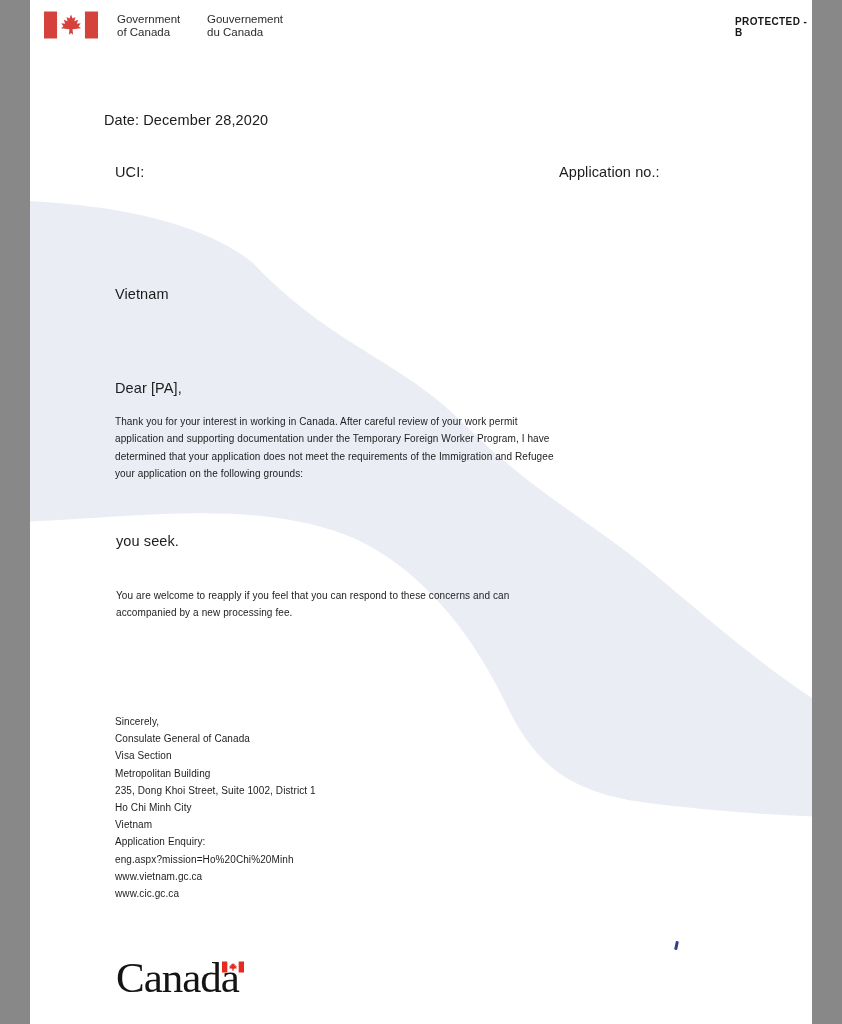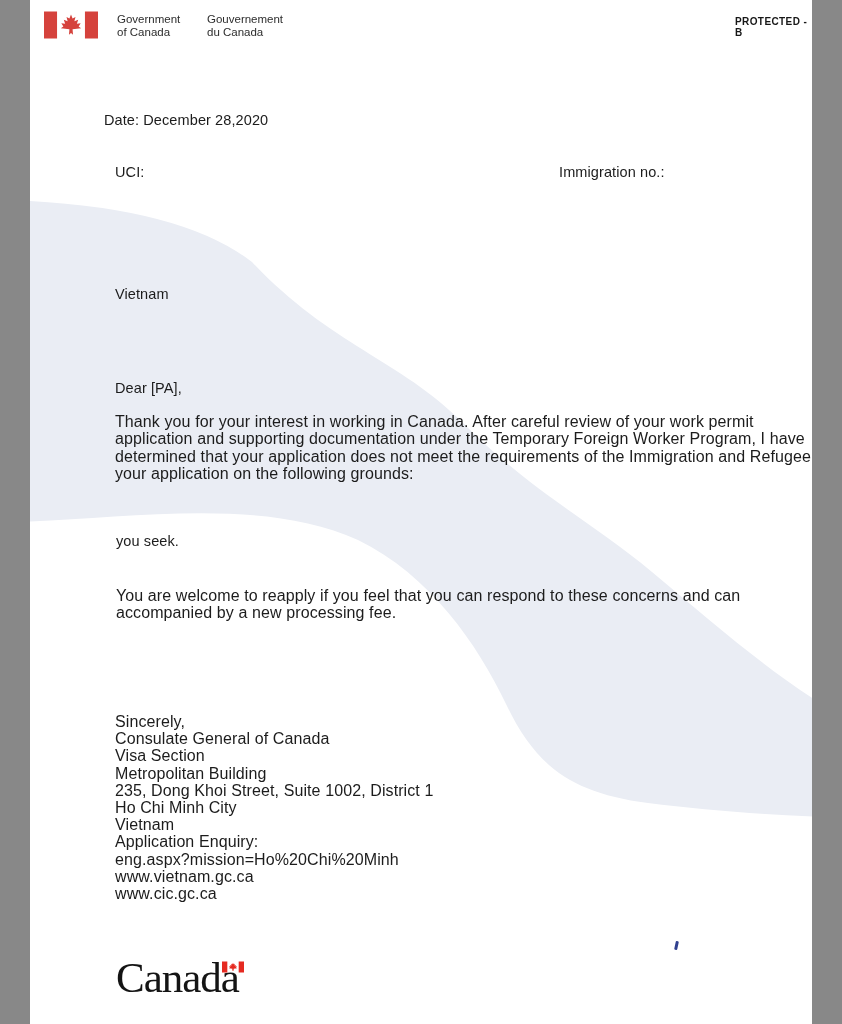--- a/index.html
+++ b/index.html
@@ -20,21 +20,21 @@
   .fip-flag{width:54px;height:28px;}
   .dept{position:absolute;top:13px;font-size:11.5px;line-height:13px;color:#2d2d2d;z-index:2;}
   .dept.en{left:87px;}
   .dept.fr{left:177px;}
   .classification{
     position:absolute;left:705px;top:16px;
     font-size:10px;font-weight:bold;letter-spacing:.4px;color:#171717;z-index:2;
   }
   .txt{position:absolute;font-size:14.5px;line-height:17.4px;letter-spacing:.1px;z-index:2;white-space:pre;}
   .block{position:absolute;z-index:2;}
-  .block .line{font-size:16px;line-height:17.4px;letter-spacing:.1px;white-space:pre;}
+  .block .line{font-size:10px;line-height:17.4px;letter-spacing:.1px;white-space:pre;}
   .bullet-wrap{position:absolute;left:86px;top:533px;z-index:2;width:730px;}
   .bullet-line1{font-size:14.5px;line-height:17.4px;letter-spacing:.1px;white-space:pre;}
   .bullet-glyph{display:inline-block;margin-left:40px;margin-right:22px;}
   .sig .line{line-height:17.2px;}
   .ink-mark{
     position:absolute;left:645px;top:941px;width:3px;height:9px;
     background:#31418f;transform:rotate(12deg);border-radius:1px;z-index:2;
   }
   .wordmark{
     position:absolute;left:86px;top:956px;z-index:2;
@@ -79,21 +79,21 @@
     </div>
     <div class="dept fr">
       <div>Gouvernement</div>
       <div>du Canada</div>
     </div>
 
     <div class="classification">PROTECTED - B</div>
 
     <div class="txt" style="left:74px;top:112px;">Date: December 28,2020</div>
     <div class="txt" style="left:85px;top:164px;">UCI:</div>
-    <div class="txt" style="left:529px;top:164px;">Immigration no.:</div>
+    <div class="txt" style="left:529px;top:164px;">Application no.:</div>
     <div class="txt" style="left:85px;top:286px;">Vietnam</div>
 
     <div class="txt" style="left:85px;top:380px;">Dear [PA],</div>
 
     <div class="block" style="left:85px;top:413px;">
       <div class="line">Thank you for your interest in working in Canada. After careful review of your work permit</div>
       <div class="line">application and supporting documentation under the Temporary Foreign Worker Program, I have</div>
       <div class="line">determined that your application does not meet the requirements of the Immigration and Refugee</div>
       <div class="line">your application on the following grounds:</div>
     </div>

